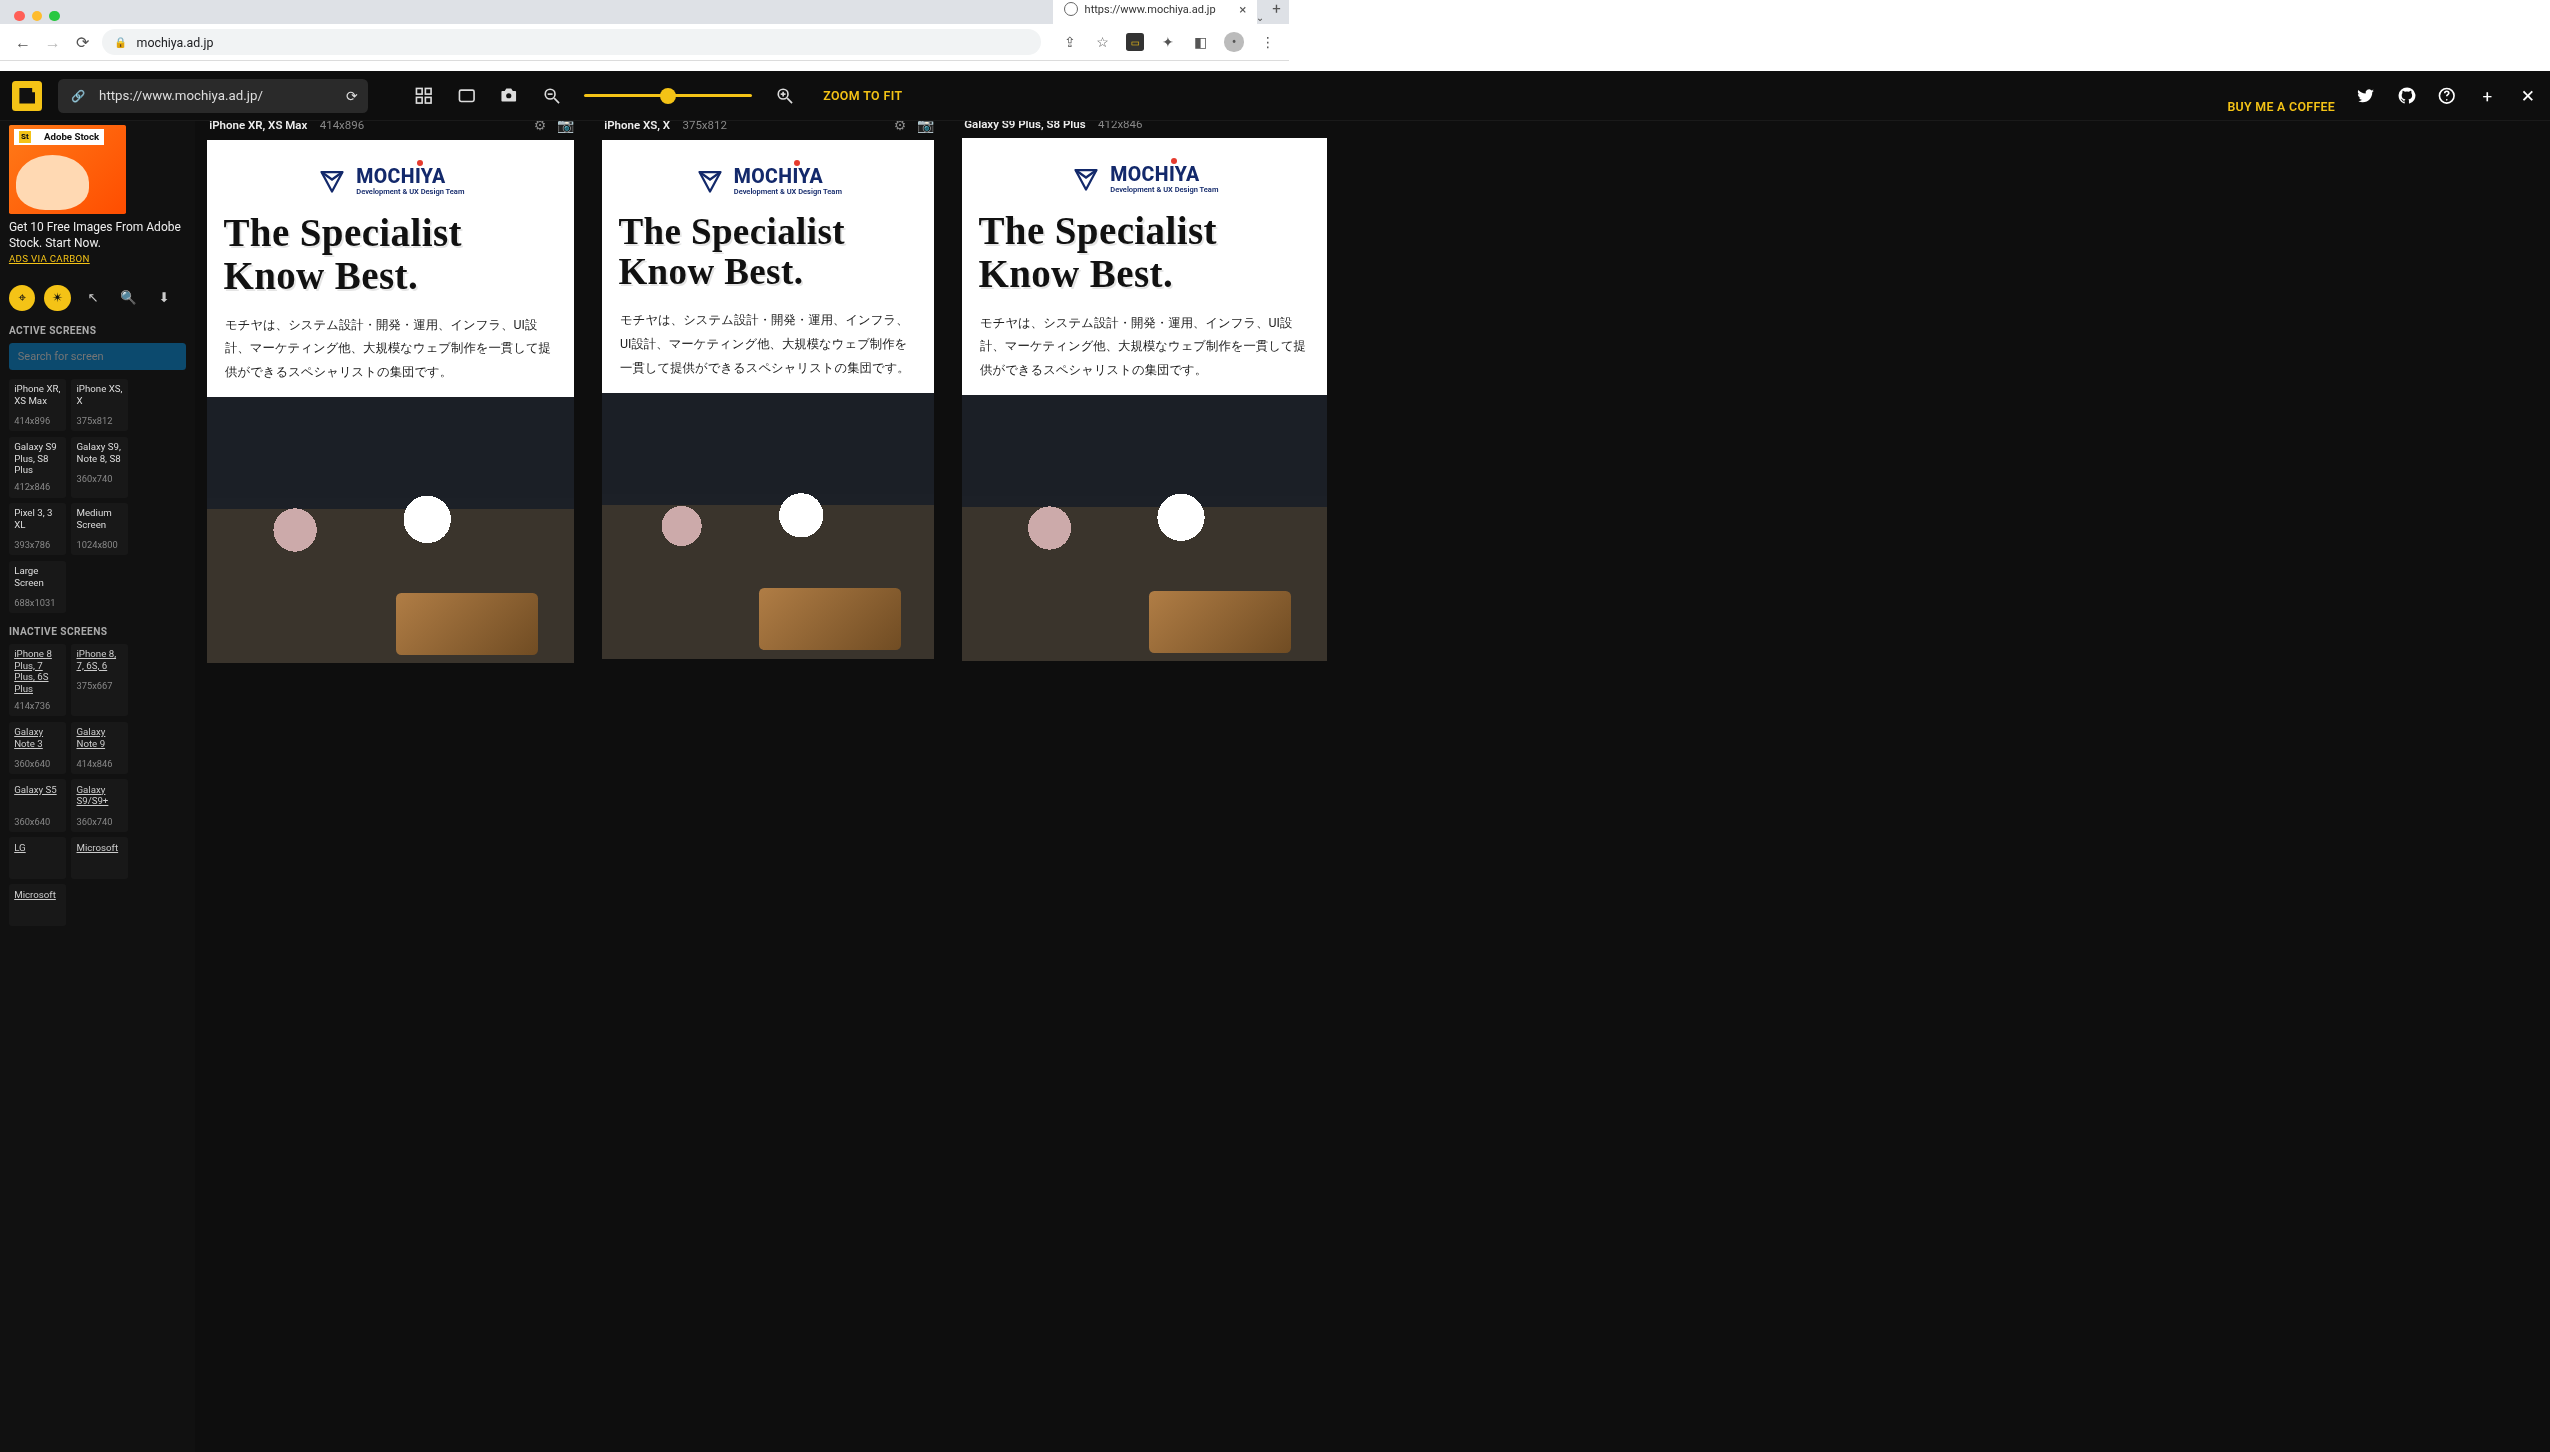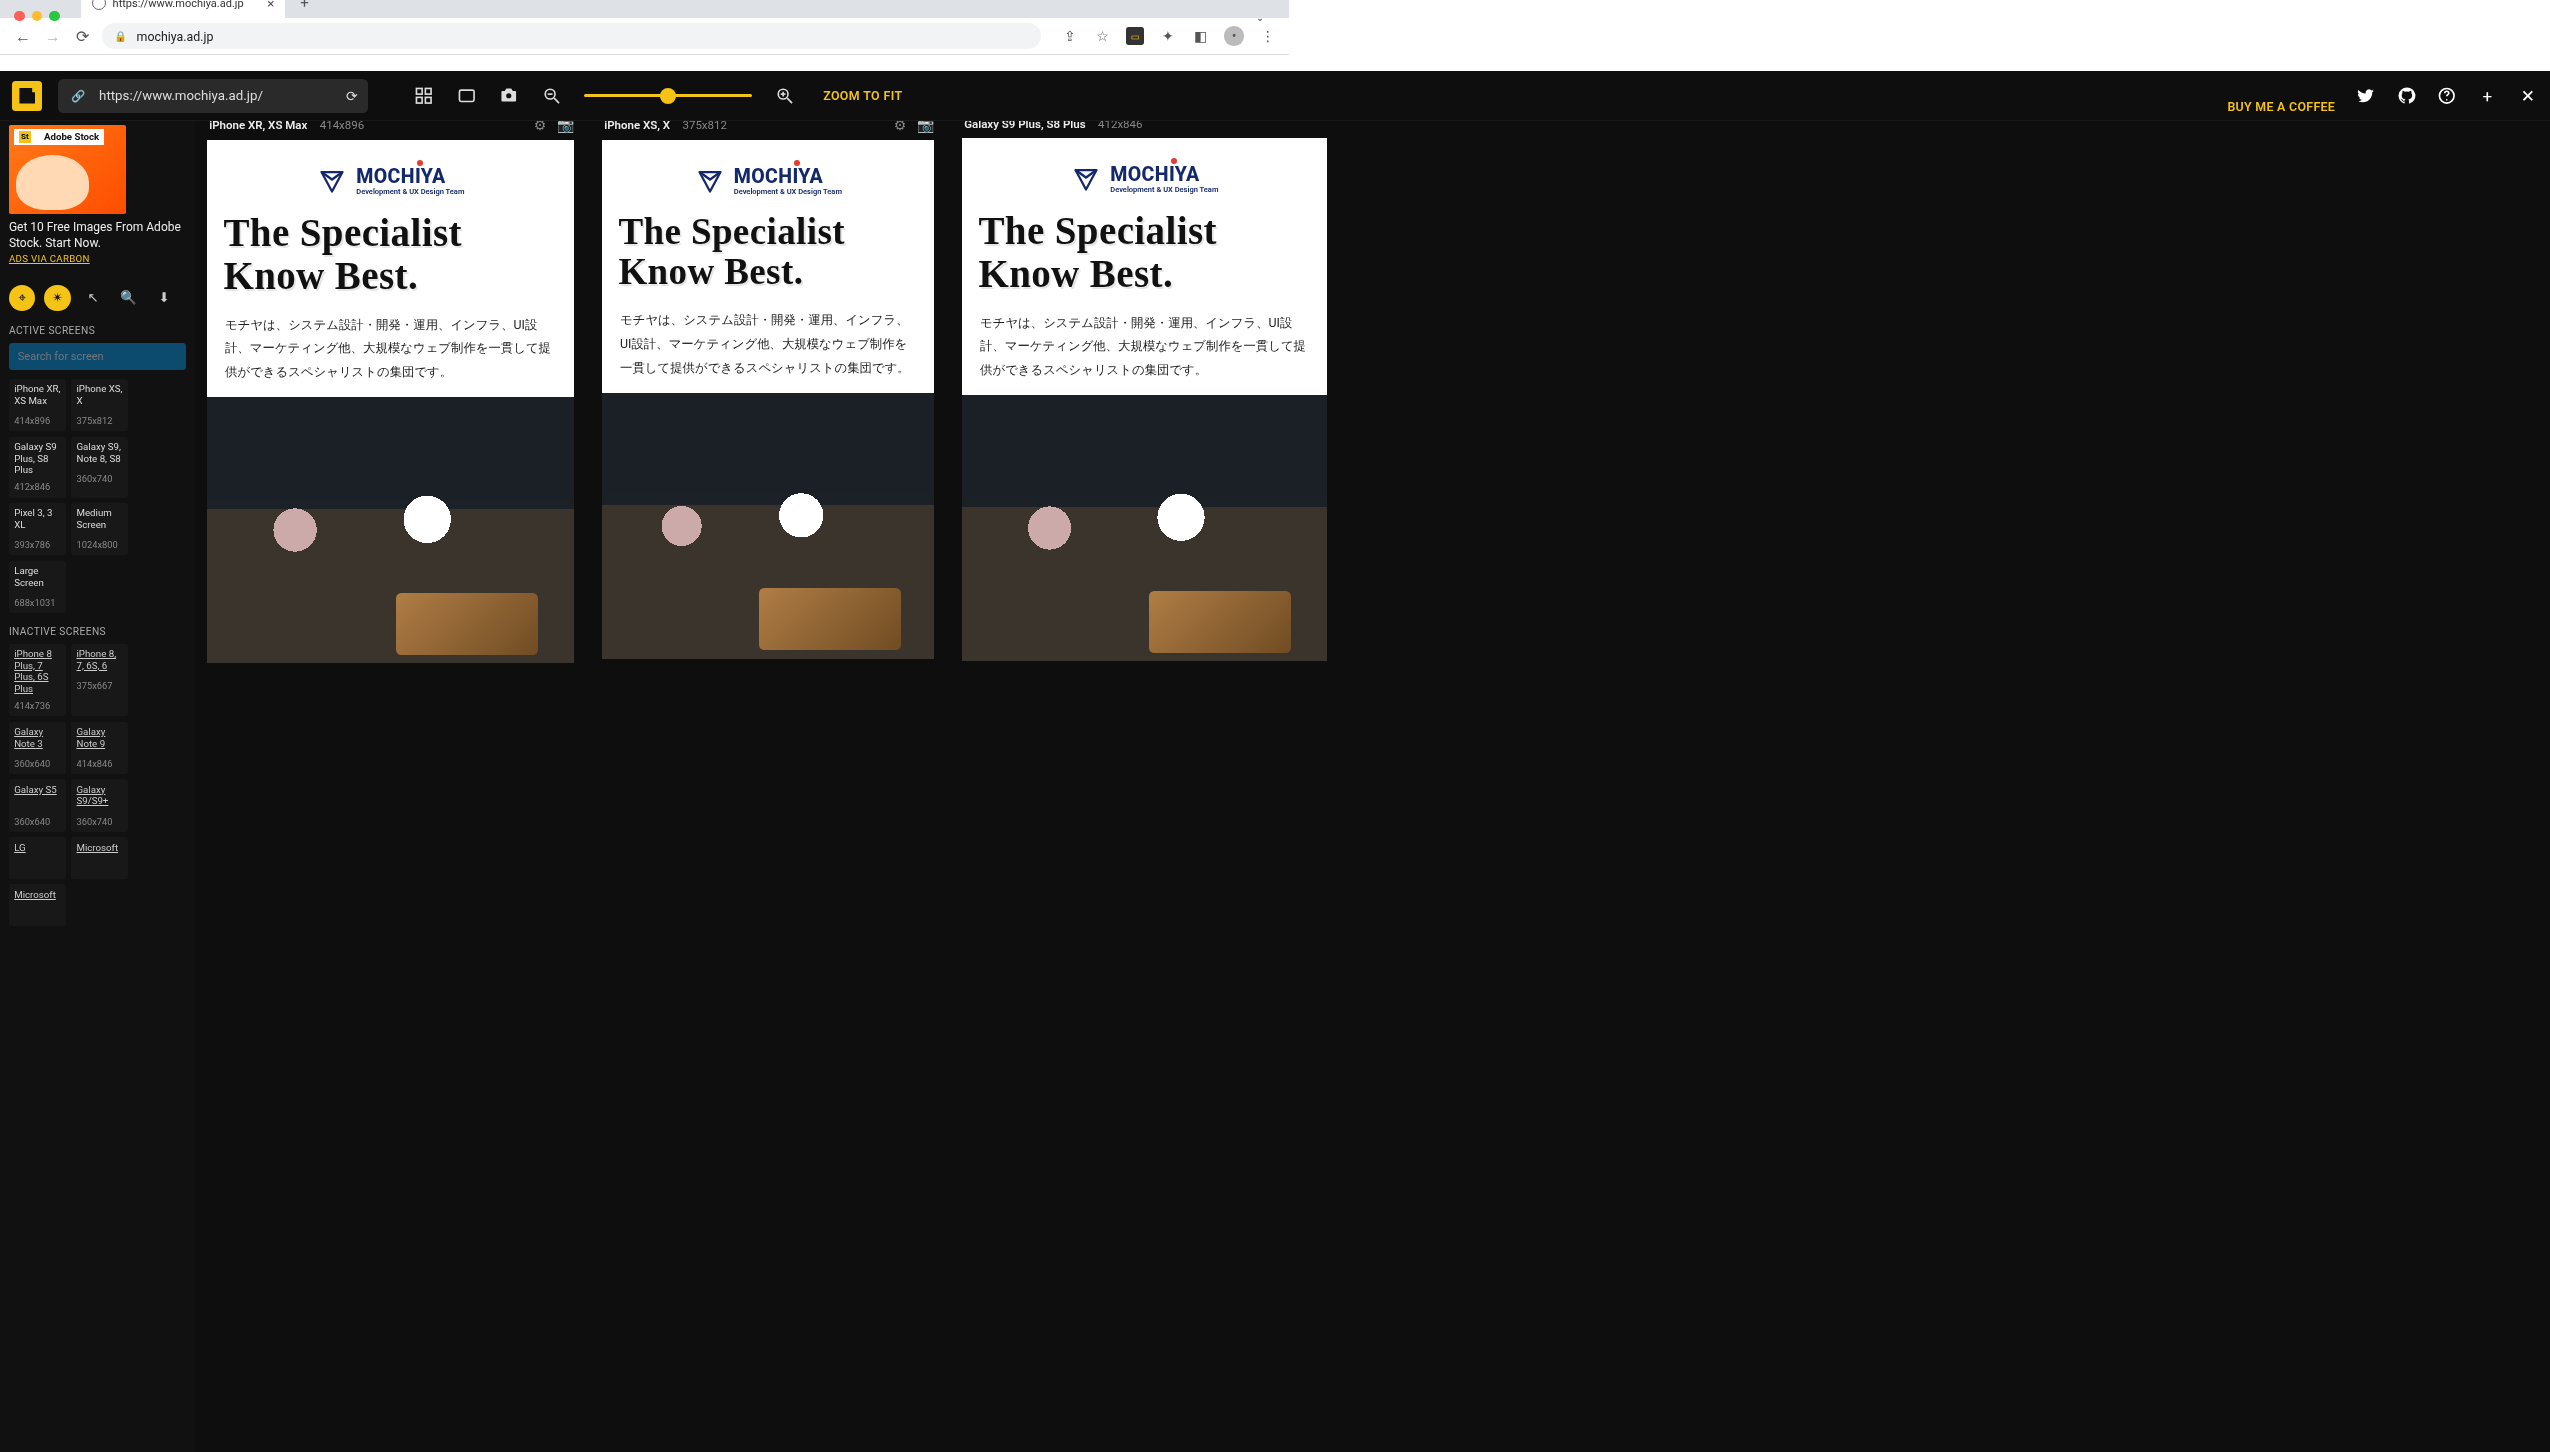--- a/index.html
+++ b/index.html
@@ -1,18 +1,18 @@
 <!DOCTYPE html>
 <html style="font-size:14px"><head>
 <meta charset="utf-8">
 <style>
   *{box-sizing:border-box;margin:0;padding:0;font-family:-apple-system,BlinkMacSystemFont,"Segoe UI",Roboto,sans-serif;}
   body{width:1289px;height:733px;overflow:hidden;background:#fff;}
   
-  .chrome-top{height:18px;background:#dee1e6;display:flex;align-items:flex-end;padding-left:14px;position:relative;}
+  .chrome-top{height:24px;background:#dee1e6;display:flex;align-items:flex-end;padding-left:14px;position:relative;justify-content:flex-end;}
   .traffic{position:absolute;left:14px;top:10.6px;display:flex;gap:7px;}
   .dot{width:10.6px;height:10.6px;border-radius:50%;}
   .dot.r{background:#ff5f57;} .dot.y{background:#febc2e;} .dot.g{background:#28c840;}
   .tab{margin-left:67px;background:#fff;height:30px;border-radius:7px 7px 0 0;display:flex;align-items:center;gap:7px;padding:0 10.6px;min-width:204px;font-size:11px;color:#333;}
   .tab .globe{width:14px;height:14px;border:1.3px solid #666;border-radius:50%;position:relative;}
   .tab .x{margin-left:auto;font-size:13.3px;color:#555;}
   .newtab{width:25px;height:25px;display:flex;align-items:center;justify-content:center;font-size:15px;color:#555;margin-left:7px;margin-bottom:2.7px;}
   .chrome-chev{position:absolute;right:25px;top:11.5px;font-size:9.7px;color:#555;}
   .chrome-url{height:37px;background:#fff;display:flex;align-items:center;padding:0 12.4px;gap:8.9px;border-bottom:0.9px solid #dcdcdc;}
   .chrome-url .nb{width:21px;text-align:center;font-size:16px;color:#555;}
@@ -45,21 +45,21 @@
   .adimg{width:117px;height:89px;background:linear-gradient(135deg,#ff7a18,#ff4d00);border-radius:1.8px;position:relative;}
   .adimg .st{position:absolute;left:5.3px;top:4.4px;background:#fff;color:#111;font-size:9.7px;font-weight:700;padding:1.8px 4.4px;display:flex;align-items:center;gap:13px;}
   .adimg .st .sq{width:12.4px;height:12.4px;background:#f4c316;color:#111;display:flex;align-items:center;justify-content:center;font-size:8px;font-weight:800;}
   .adimg .face{position:absolute;left:7px;bottom:3.5px;width:73px;height:55px;border-radius:50% 50% 40% 40%;background:#ffd9b3;}
   .adtxt{font-size:12px;line-height:1.35;color:#eee;margin-top:5px;}
   .adlink{color:#f4c316;text-decoration:underline;font-size:9.7px;letter-spacing:0.3px;display:block;margin-top:1.8px;}
   .toolrow{display:flex;gap:8.9px;margin:21px 0 14px 0;}
   .tbtn{width:26.6px;height:26.6px;border-radius:50%;display:flex;align-items:center;justify-content:center;font-size:13.3px;}
   .tbtn.on{background:#f4c316;color:#111;}
   .tbtn.off{color:#ccc;}
-  .sec-h{font-size:10.2px;font-weight:400;letter-spacing:0.4px;color:#aaa;margin:7px 0 7px 0;}
+  .sec-h{font-size:10.2px;font-weight:700;letter-spacing:0.4px;color:#aaa;margin:7px 0 7px 0;}
   .search-scr{width:100%;height:26.6px;background:#0c4a6e;border:none;border-radius:3.5px;padding:0 8.9px;color:#ccc;font-size:11px;margin-bottom:8.9px;}
   .chips{display:flex;flex-wrap:wrap;gap:5.3px;}
   .chip{width:57px;background:#181818;border-radius:2.7px;padding:4.4px 5.3px 5.3px 5.3px;}
   .chip .cn{font-size:9.7px;line-height:1.2;color:#ddd;min-height:26.6px;}
   .chip .cd{font-size:9.3px;color:#888;margin-top:5.3px;}
   .inactive .chip .cn{color:#ccc;text-decoration:underline;}
   
   .stage{flex:1;position:relative;overflow:hidden;}
   .tabs{height:30px;display:flex;align-items:center;gap:30px;padding-left:21px;border-bottom:0.9px solid #1a1a1a;}
   .tabs .t{font-size:10.6px;letter-spacing:0.4px;color:#aaa;font-weight:600;padding-bottom:7px;}

